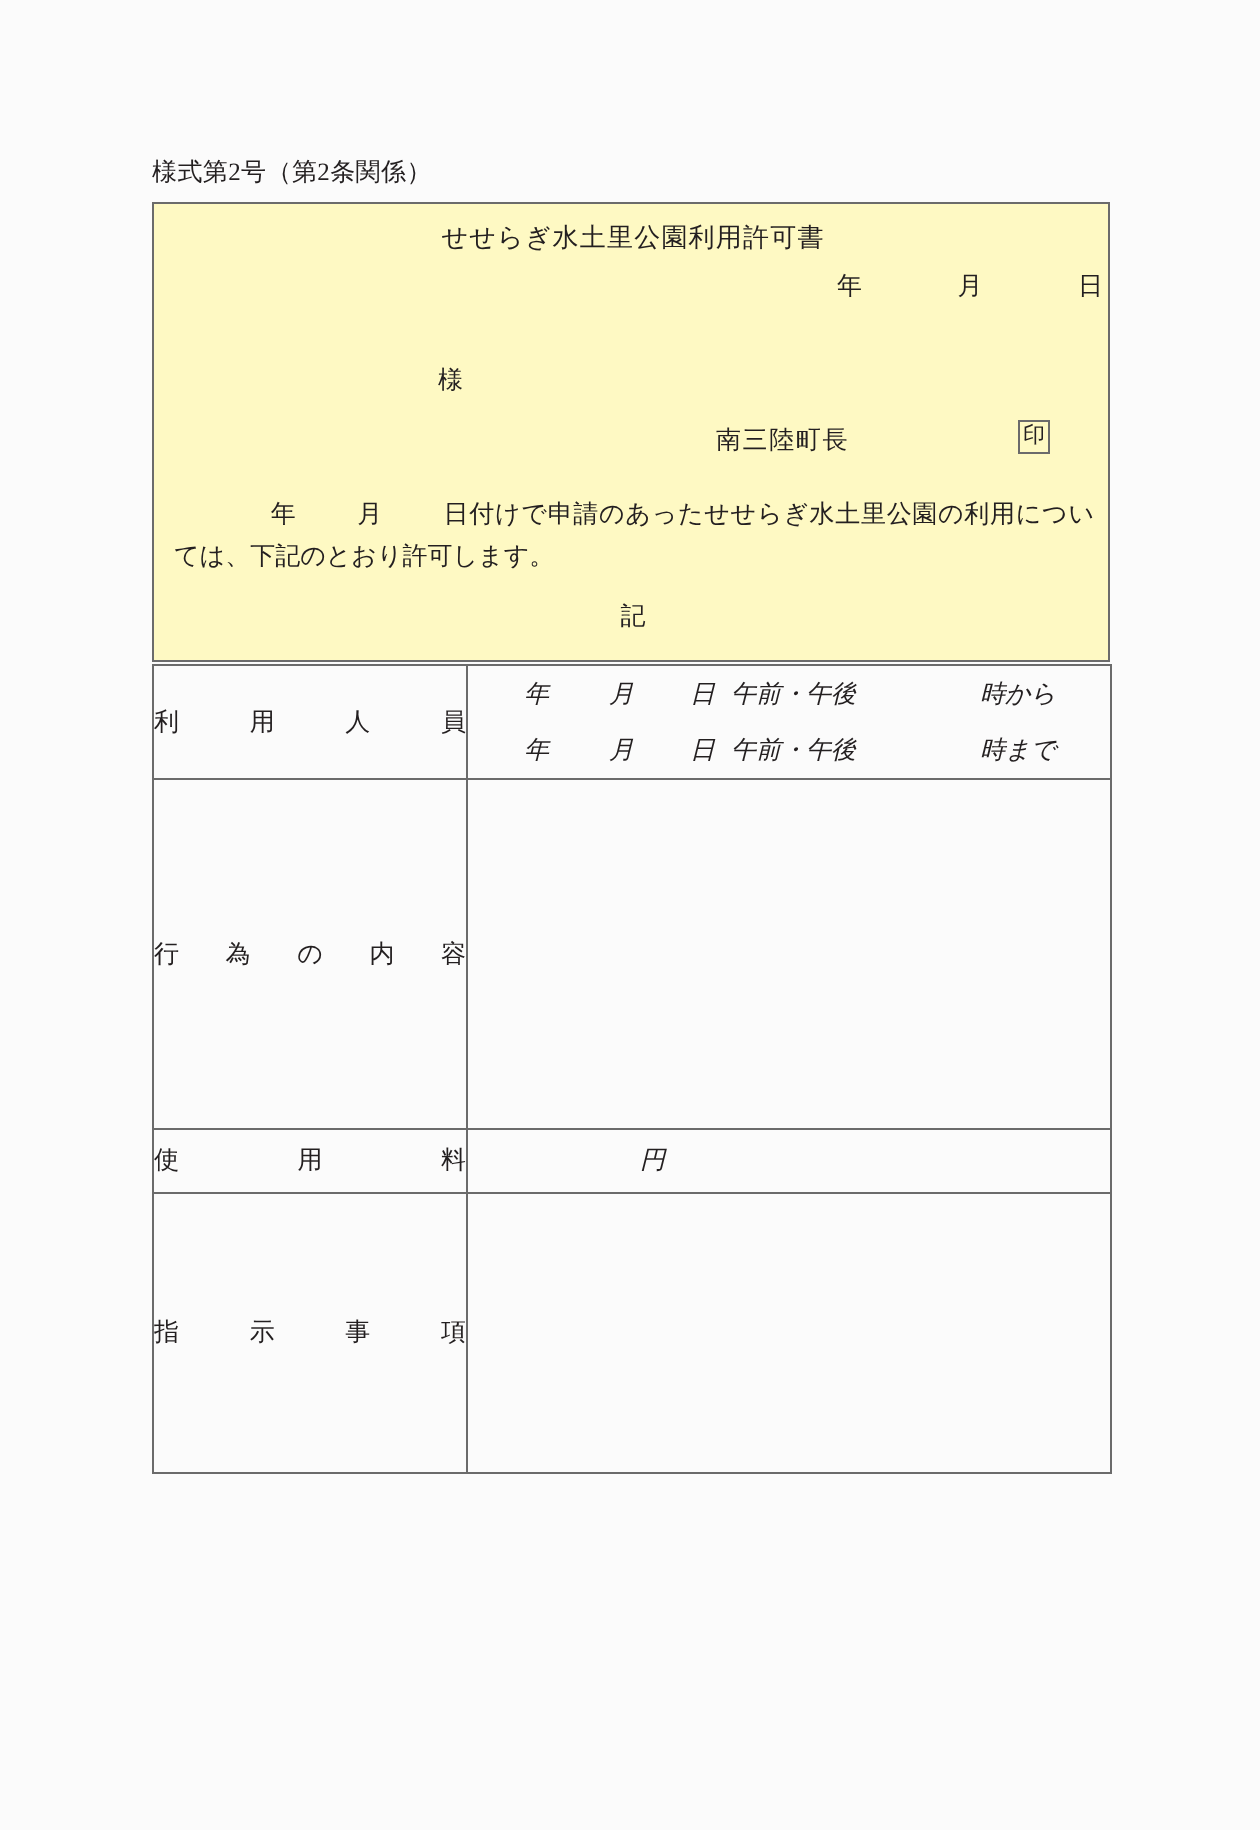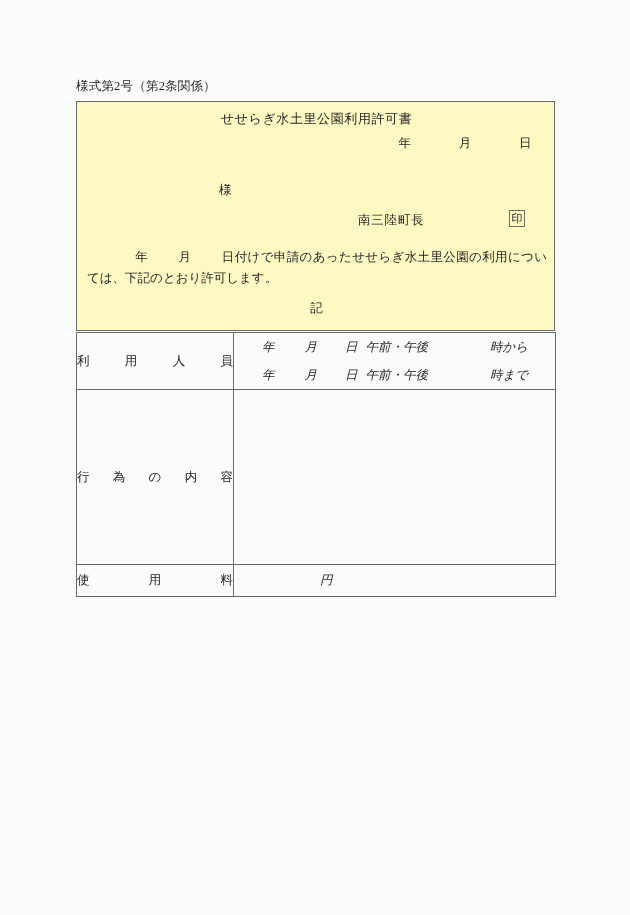--- a/index.html
+++ b/index.html
@@ -49,21 +49,21 @@
     position: absolute;
     left: 0;
     top: 8px;
     width: 479px;
     text-align: center;
     font-size: 13px;
     letter-spacing: 0.6px;
   }
   .date-line {
     position: absolute;
-    right: 22px;
+    right: 2px;
     top: 33px;
     font-size: 12.5px;
     letter-spacing: 0.5px;
     white-space: nowrap;
   }
   .sp-m { display: inline-block; width: 30px; }
   .sp-l { display: inline-block; width: 40px; }
 
   .addressee {
     position: absolute;
@@ -233,16 +233,22 @@
 
       <tr class="row-h-unit">
         <td class="label-cell">
           <span class="label-spread">使用料</span>
         </td>
         <td class="value-cell">
           <span class="unit-value">円</span>
         </td>
       </tr>
 
+      <tr class="row-h-note">
+        <td class="label-cell">
+          <span class="label-spread">指示事項</span>
+        </td>
+        <td class="value-cell top-align"></td>
+      </tr>
     </tbody>
   </table>
 
 </div>
 
 </body></html>

